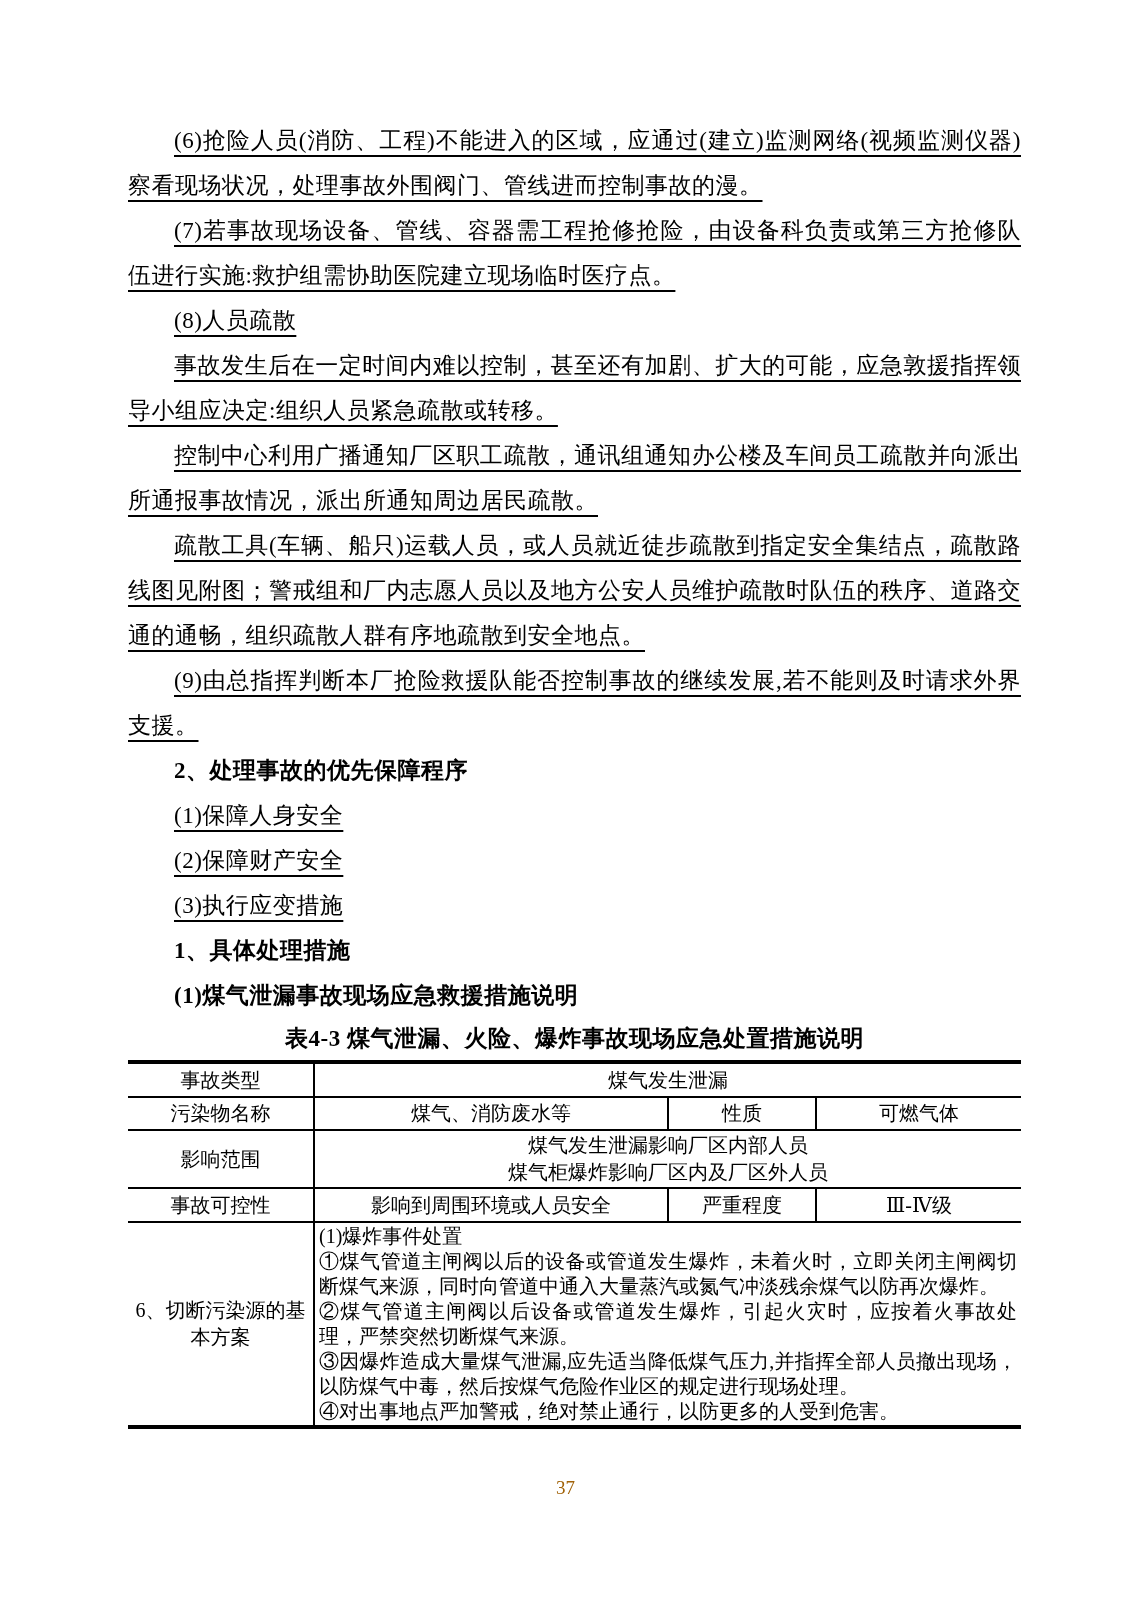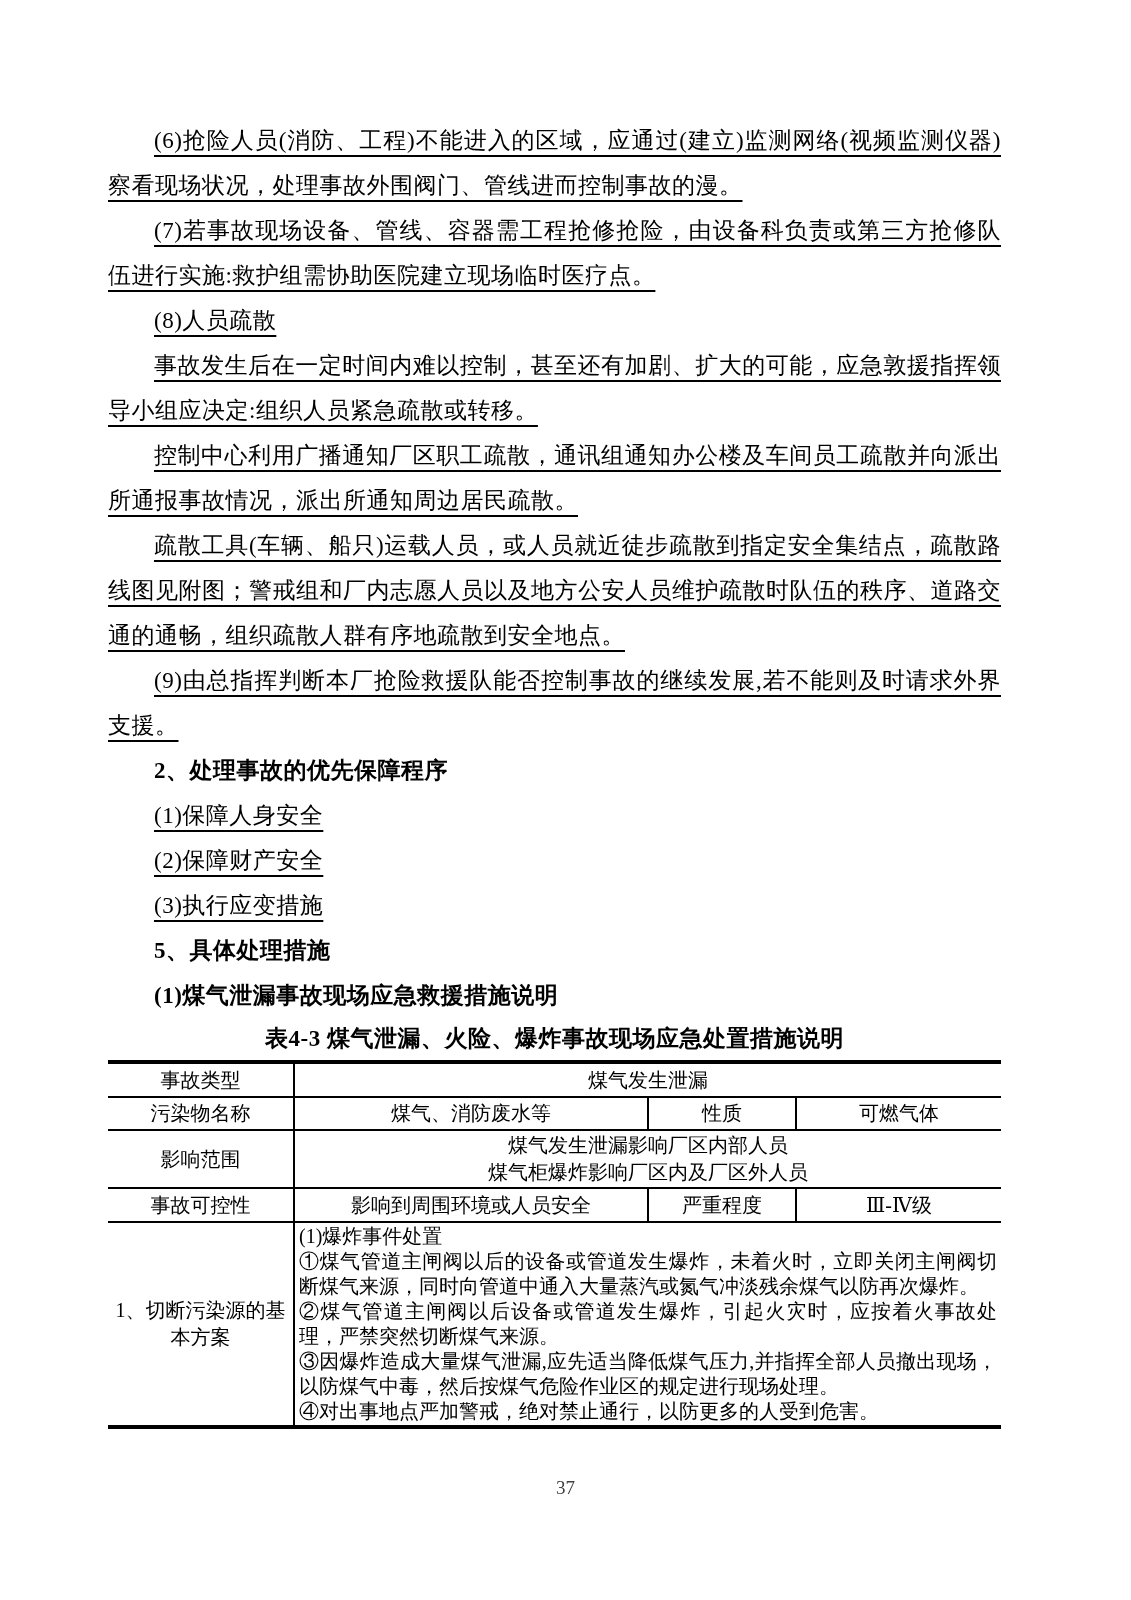--- a/index.html
+++ b/index.html
@@ -1,21 +1,21 @@
 <!DOCTYPE html>
 <html><head>
 <meta charset="utf-8">
 <style>
   html,body{margin:0;padding:0;background:#e8e8e8;}
   .page{
     width:1131px;height:1600px;background:#ffffff;position:relative;
     font-family:"Liberation Serif","DejaVu Serif",serif;color:#000;
     margin:0 auto;overflow:hidden;
   }
-  .content{position:absolute;left:108px;top:118px;width:893px;}
+  .content{position:absolute;left:128px;top:118px;width:893px;}
   .para{
     font-size:23px;line-height:45px;margin:0;text-align:justify;
     text-indent:2em;letter-spacing:0.5px;
   }
   .u{
     text-decoration:underline;
     text-decoration-thickness:2px;
     text-underline-offset:7px;
   }
   .hd{font-weight:bold;}
@@ -36,21 +36,21 @@
   td.range-cell{line-height:22px;padding:2px 4px;}
   td.plan-label{
     text-align:left;vertical-align:middle;line-height:25px;padding:2px 4px 2px 6px;
   }
   td.plan-body{
     text-align:left;vertical-align:top;padding:3px 6px 3px 8px;margin-top:16px;
   }
   .plan-line{line-height:25px;text-align:justify;}
   .footer-page{
     position:absolute;top:1477px;left:0;width:100%;text-align:center;
-    font-size:19px;color:#404040;font-family:"Liberation Serif","DejaVu Serif",serif;
+    font-size:19px;color:#a16207;font-family:"Liberation Serif","DejaVu Serif",serif;
   }
 </style>
 </head>
 <body>
 
 <div class="page">
   <div class="content">
 
     <p class="para u">(6)抢险人员(消防、工程)不能进入的区域，应通过(建立)监测网络(视频监测仪器)察看现场状况，处理事故外围阀门、管线进而控制事故的漫。</p>
     <p class="para u">(7)若事故现场设备、管线、容器需工程抢修抢险，由设备科负责或第三方抢修队伍进行实施:救护组需协助医院建立现场临时医疗点。</p>
@@ -58,21 +58,21 @@
     <p class="para u">事故发生后在一定时间内难以控制，甚至还有加剧、扩大的可能，应急敦援指挥领导小组应决定:组织人员紧急疏散或转移。</p>
     <p class="para u">控制中心利用广播通知厂区职工疏散，通讯组通知办公楼及车间员工疏散并向派出所通报事故情况，派出所通知周边居民疏散。</p>
     <p class="para u">疏散工具(车辆、船只)运载人员，或人员就近徒步疏散到指定安全集结点，疏散路线图见附图；警戒组和厂内志愿人员以及地方公安人员维护疏散时队伍的秩序、道路交通的通畅，组织疏散人群有序地疏散到安全地点。</p>
     <p class="para u">(9)由总指挥判断本厂抢险救援队能否控制事故的继续发展,若不能则及时请求外界支援。</p>
 
     <p class="para hd">2、处理事故的优先保障程序</p>
     <p class="para u">(1)保障人身安全</p>
     <p class="para u">(2)保障财产安全</p>
     <p class="para u">(3)执行应变措施</p>
 
-    <p class="para hd">5、具体处理措施</p>
+    <p class="para hd">1、具体处理措施</p>
     <p class="para hd">(1)煤气泄漏事故现场应急救援措施说明</p>
 
     <p class="table-title">表4-3  煤气泄漏、火险、爆炸事故现场应急处置措施说明</p>
 
     <table class="meas">
       <colgroup>
         <col style="width:186px">
         <col style="width:354px">
         <col style="width:148px">
         <col style="width:205px">
@@ -95,21 +95,21 @@
           <div>煤气柜爆炸影响厂区内及厂区外人员</div>
         </td>
       </tr>
       <tr>
         <td style="height:30px">事故可控性</td>
         <td>影响到周围环境或人员安全</td>
         <td>严重程度</td>
         <td>Ⅲ-Ⅳ级</td>
       </tr>
       <tr>
-        <td class="plan-label">1、切断污染源的基本方案</td>
+        <td class="plan-label">6、切断污染源的基本方案</td>
         <td colspan="3" class="plan-body">
           <div class="plan-line">(1)爆炸事件处置</div>
           <div class="plan-line">①煤气管道主闸阀以后的设备或管道发生爆炸，未着火时，立即关闭主闸阀切断煤气来源，同时向管道中通入大量蒸汽或氮气冲淡残余煤气以防再次爆炸。</div>
           <div class="plan-line">②煤气管道主闸阀以后设备或管道发生爆炸，引起火灾时，应按着火事故处理，严禁突然切断煤气来源。</div>
           <div class="plan-line">③因爆炸造成大量煤气泄漏,应先适当降低煤气压力,并指挥全部人员撤出现场，以防煤气中毒，然后按煤气危险作业区的规定进行现场处理。</div>
           <div class="plan-line">④对出事地点严加警戒，绝对禁止通行，以防更多的人受到危害。</div>
         </td>
       </tr>
     </tbody>
       </table>

